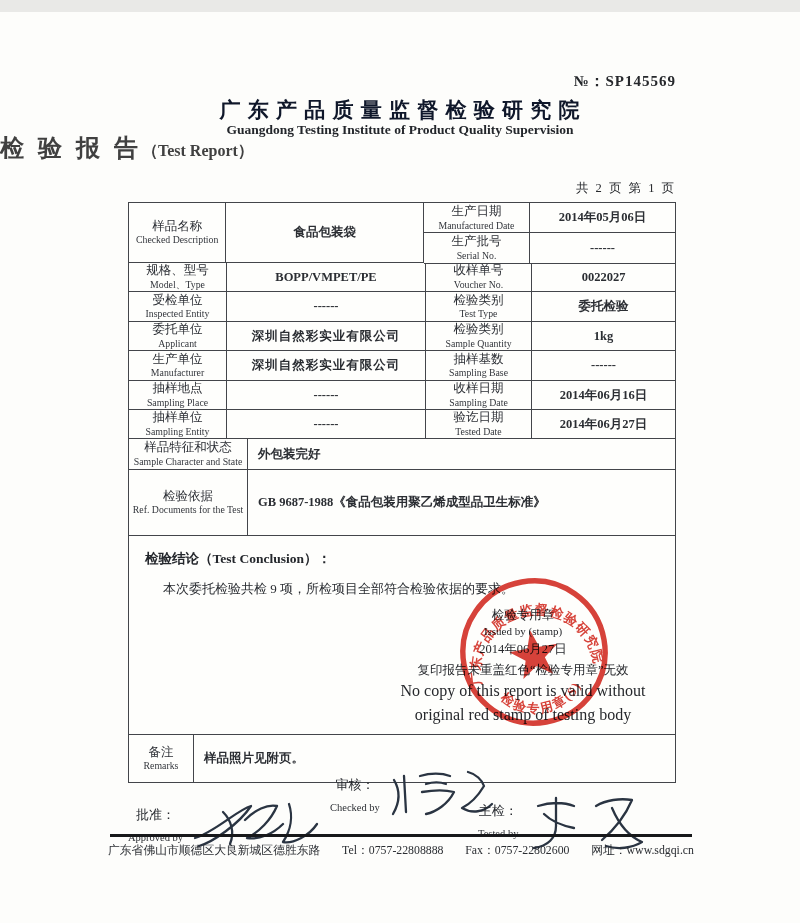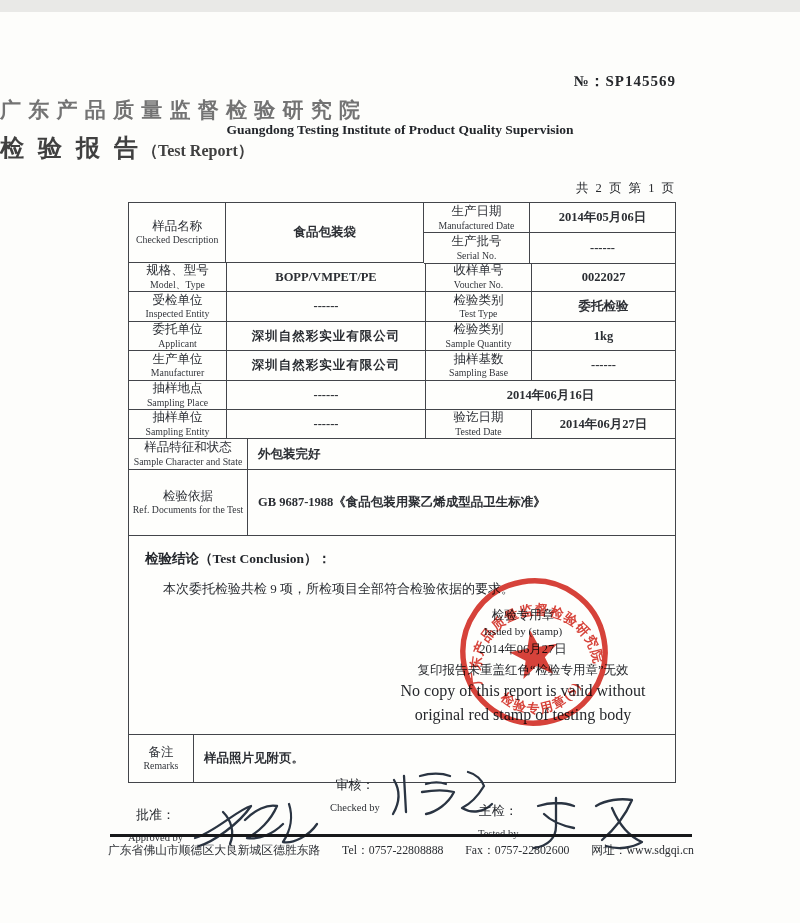--- a/index.html
+++ b/index.html
@@ -4,21 +4,21 @@
 <style>
   html,body{margin:0;padding:0;background:#e9e9e7;}
   .page{
     position:relative;width:800px;height:923px;margin:12px auto;
     background:#fdfdfb;overflow:hidden;
     font-family:"Liberation Serif","DejaVu Serif",serif;
     color:#26282c;
   }
   
   .no-line{position:absolute;top:60px;right:124px;font-size:15px;font-weight:bold;letter-spacing:1px;}
-  .inst-cn{position:absolute;top:84px;left:0;right:0;text-align:left;font-size:21px;font-weight:bold;letter-spacing:1px;color:#737373;}
+  .inst-cn{position:absolute;top:84px;left:0;right:0;text-align:center;font-size:21px;font-weight:bold;letter-spacing:1px;color:#0f172a;}
   .inst-en{position:absolute;top:110px;left:0;right:0;text-align:center;font-size:13.5px;font-weight:bold;color:#23262b;}
   .rep-title{position:absolute;top:120px;left:0;right:0;font-weight:bold;color:#404040;}
   .rep-title .cn{font-size:24px;letter-spacing:4px;}
   .rep-title .en{font-size:16px;}
   .page-info{position:absolute;top:168px;right:124px;font-size:12.5px;letter-spacing:2px;}
   
   .tbl{position:absolute;left:128px;top:190px;width:548px;border:1px solid #43454a;box-sizing:border-box;background:rgba(255,255,255,0.4);}
   .trow{display:flex;box-sizing:border-box;}
   .cell{box-sizing:border-box;border-right:1px solid #43454a;border-bottom:1px solid #43454a;
         display:flex;flex-direction:column;align-items:center;justify-content:center;
@@ -175,20 +175,24 @@
     </div>
 
     <div class="trow h29">
       <div class="cell w1">
         <span class="lab-cn">抽样地点</span>
         <span class="lab-en">Sampling Place</span>
       </div>
       <div class="cell w2">
           <span class="val">------</span>
         </div>
+      <div class="cell w3">
+        <span class="lab-cn">收样日期</span>
+        <span class="lab-en">Sampling Date</span>
+      </div>
       <div class="cell w4 last">
           <span class="val">2014年06月16日</span>
         </div>
     </div>
 
     <div class="trow h29">
       <div class="cell w1">
         <span class="lab-cn">抽样单位</span>
         <span class="lab-en">Sampling Entity</span>
       </div>

